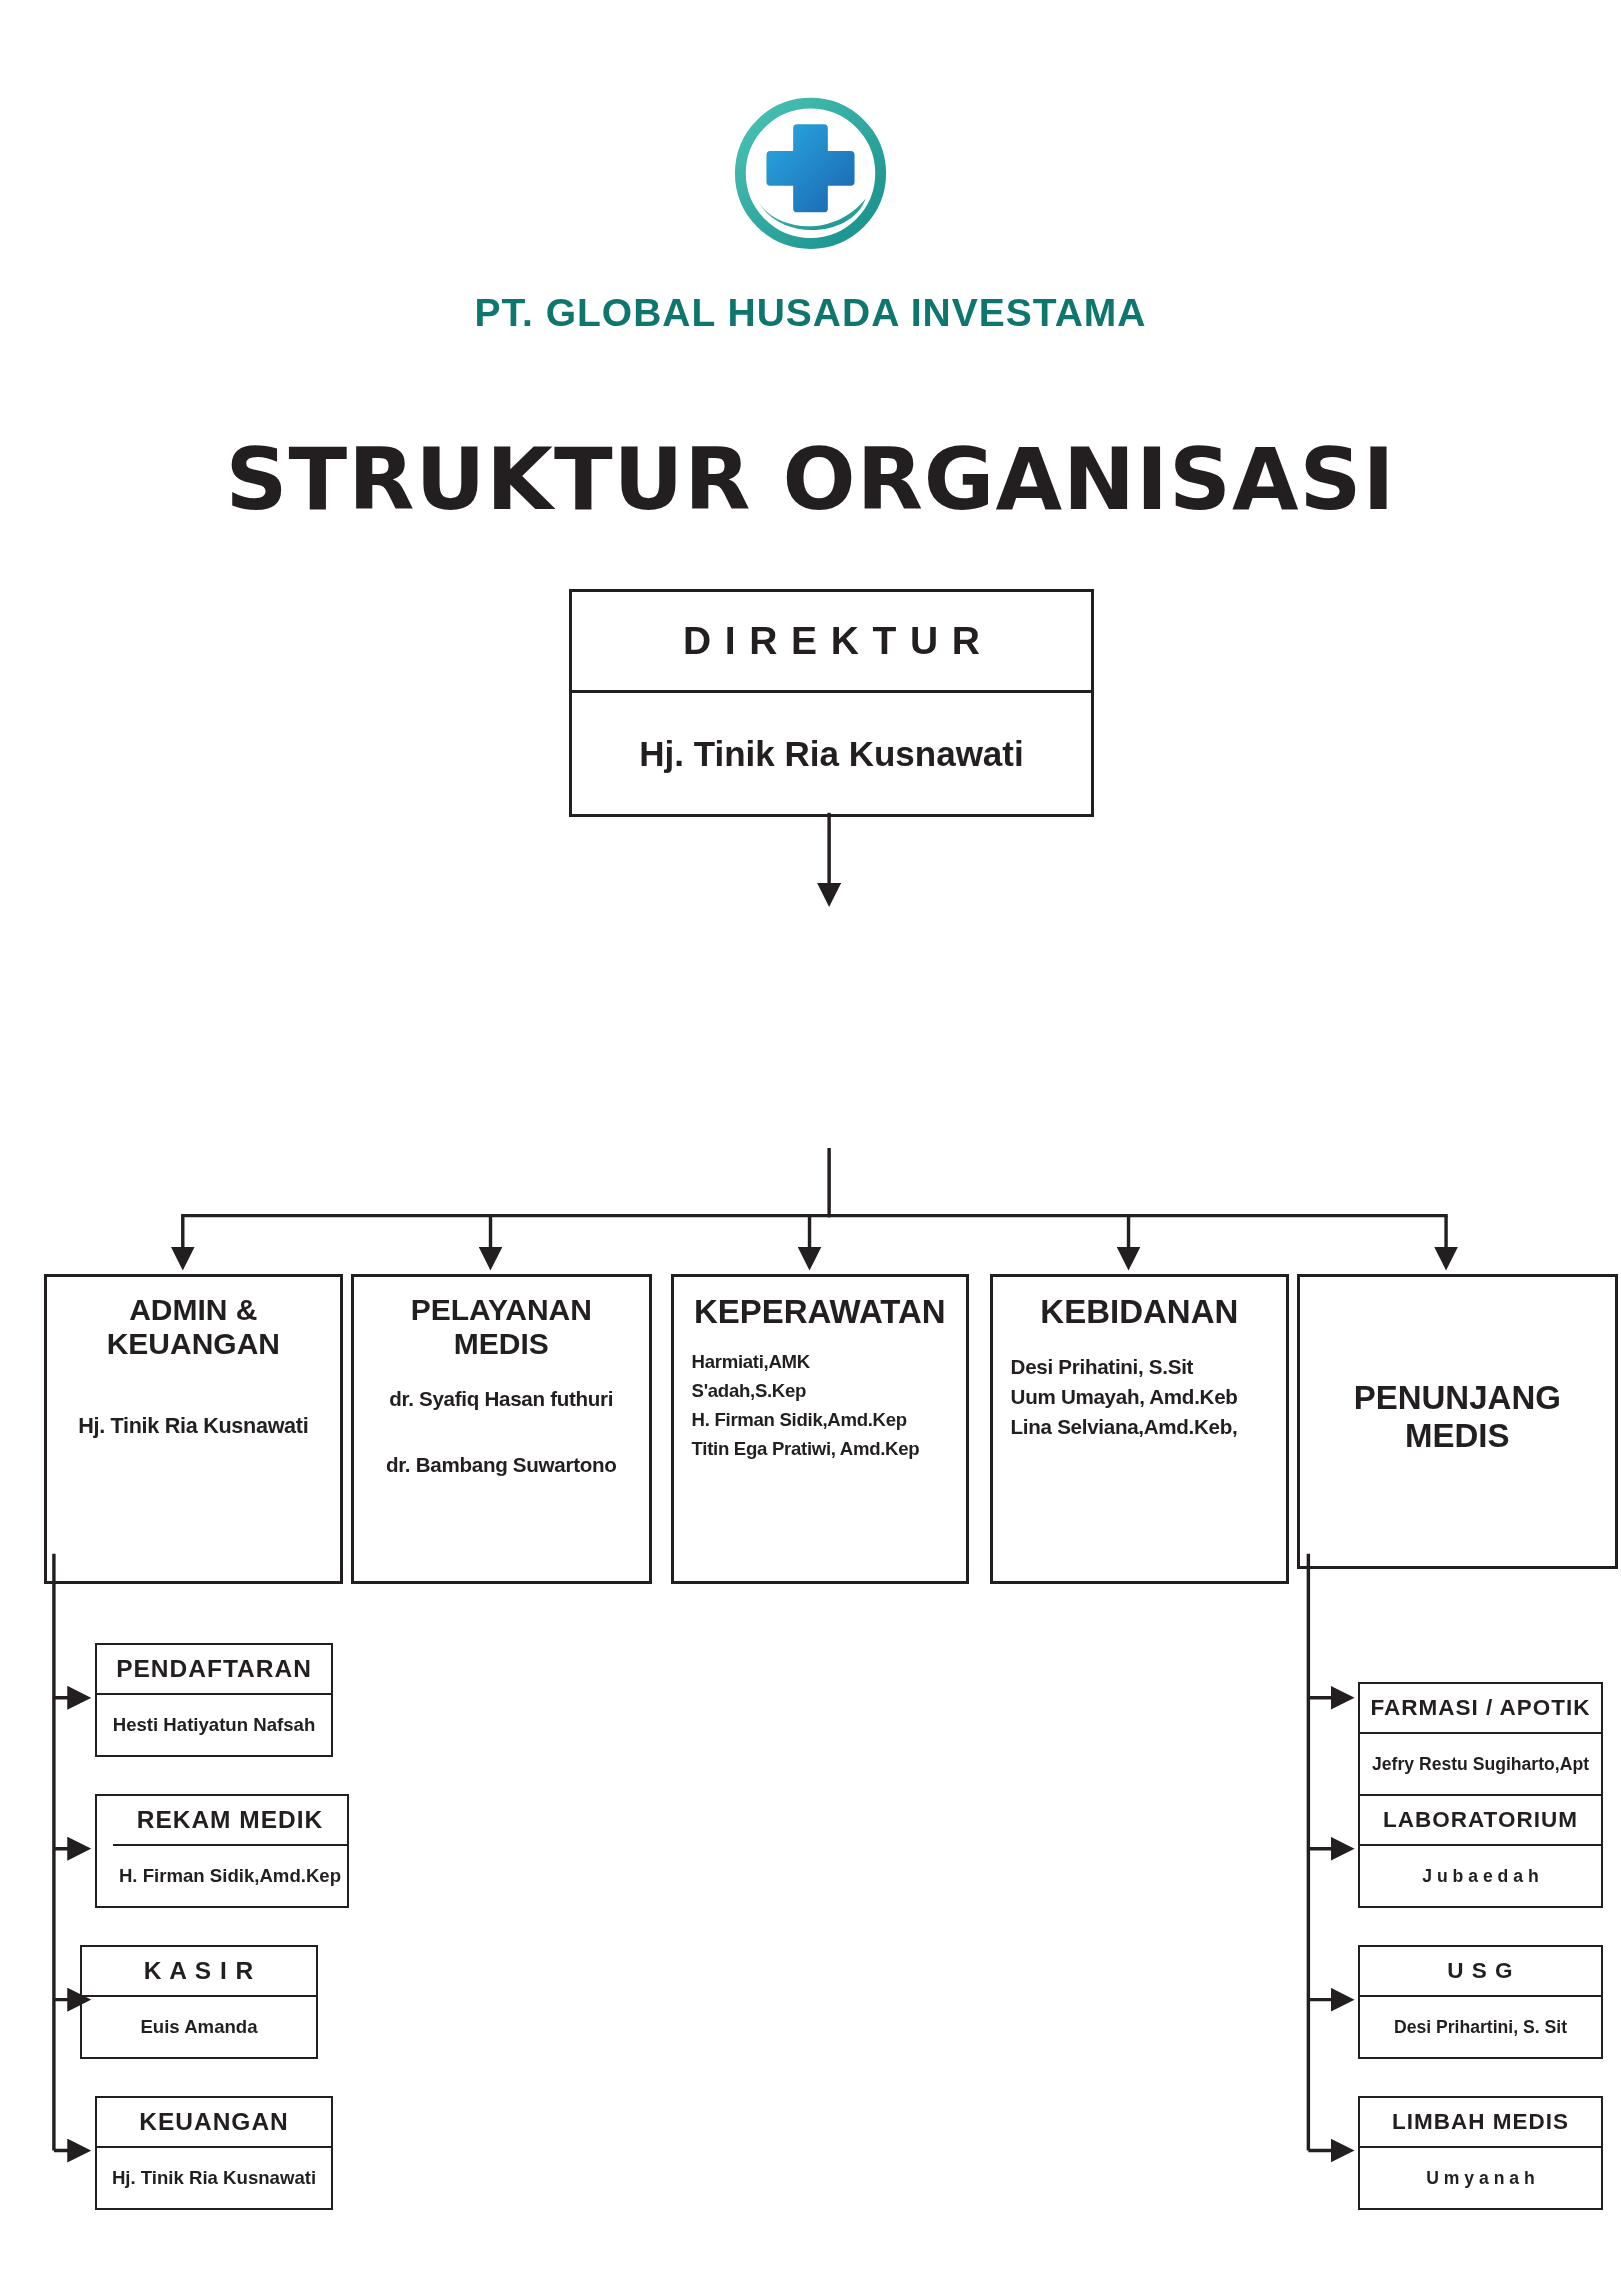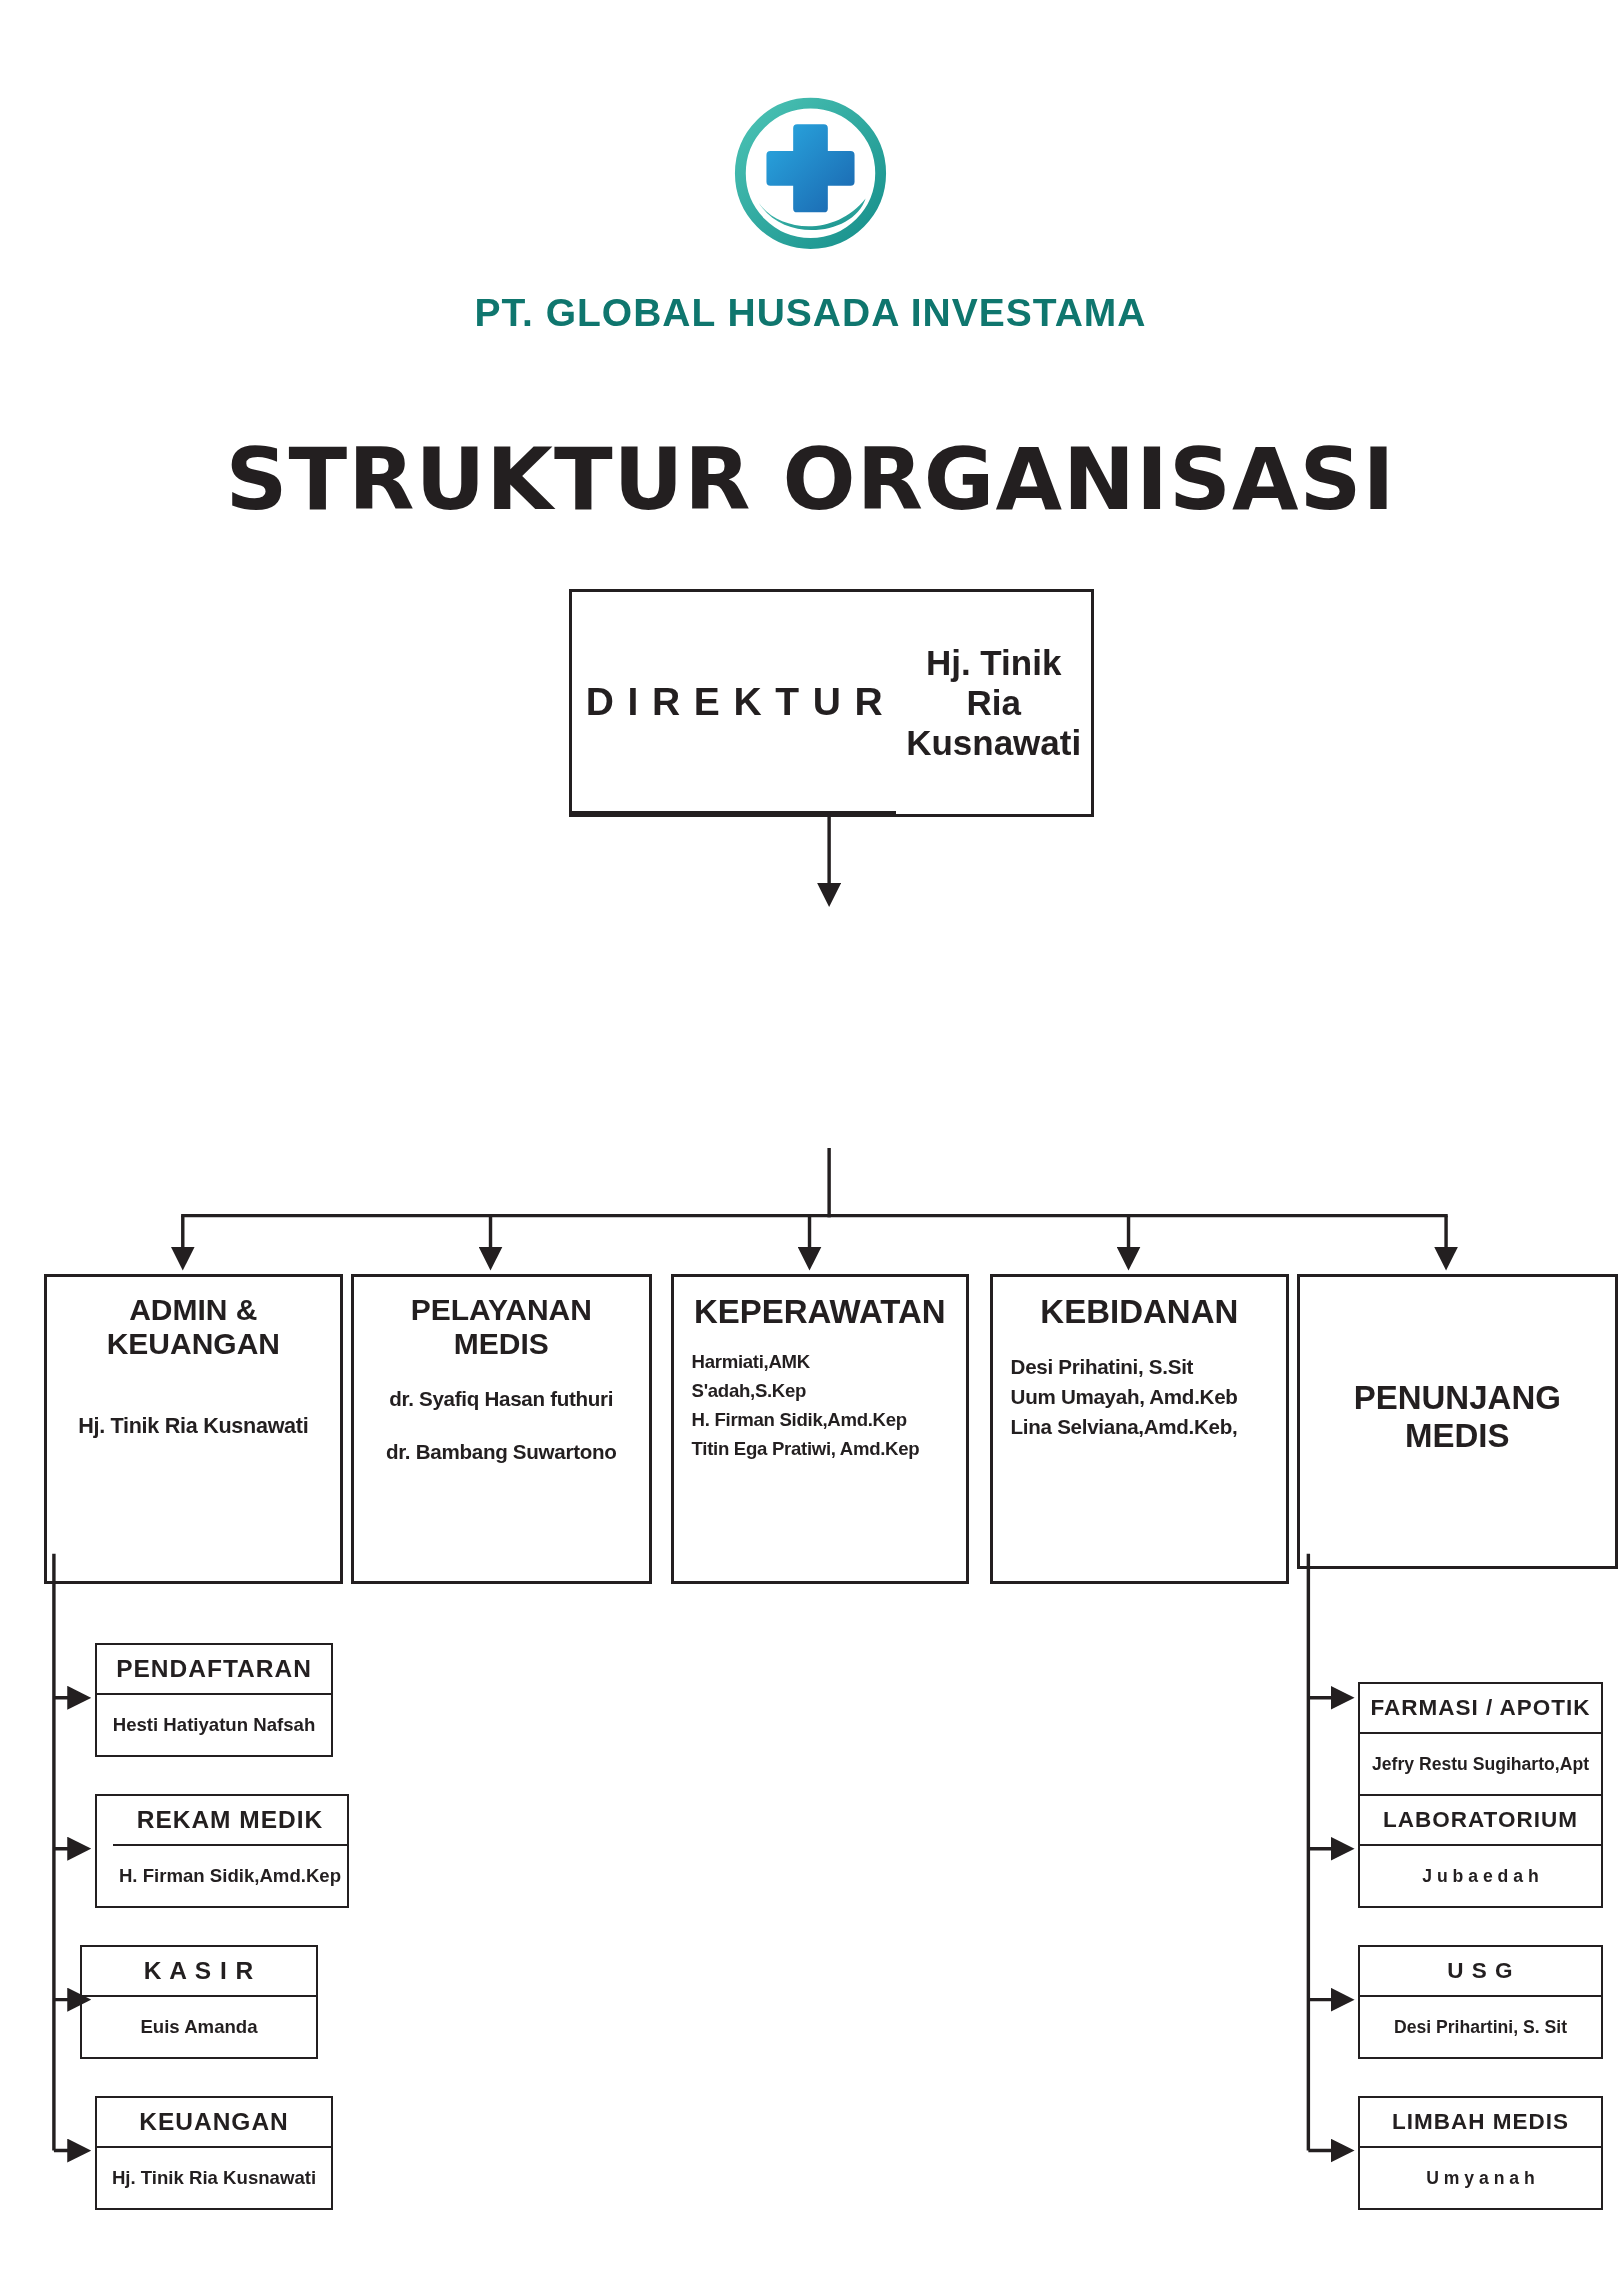--- a/index.html
+++ b/index.html
@@ -6,42 +6,42 @@
   .page{position:relative;width:1621px;height:2293px;background:#ffffff;
         font-family:"Liberation Sans",sans-serif;color:#231f20;overflow:hidden;}
   .abs{position:absolute;}
 
   .company{top:291px;left:0;width:100%;text-align:center;font-weight:bold;
            font-size:39px;letter-spacing:1px;color:#0f766e;}
   .title{top:429px;left:0;width:100%;text-align:center;font-weight:bold;
          font-family:"DejaVu Sans",sans-serif;font-size:86px;letter-spacing:1px;color:#231f20;}
 
   
-  .stackbox{border:3.9px solid #231f20;background:#fff;display:flex;}
+  .stackbox{border:3.9px solid #231f20;background:#fff;display:flex;flex-direction:column;}
   .stack-head{border-bottom:3.9px solid #231f20;display:flex;align-items:center;
               justify-content:center;font-weight:bold;}
   .stack-body{flex:1;display:flex;flex-direction:column;align-items:center;
               justify-content:center;font-weight:bold;text-align:center;}
   .direktur-head{flex:0 0 98px;font-size:39px;letter-spacing:0.35em;text-indent:0.35em;}
   .pj-head{flex:0 0 102px;font-size:41px;letter-spacing:1px;}
   .name-lg{font-size:35px;}
   .pj-name{font-size:29px;line-height:1.3;}
 
   
   .division{border:3.9px solid #231f20;background:#fff;display:flex;flex-direction:column;
             align-items:center;padding:15.7px 7.8px 9.8px;text-align:center;}
   .division-center{justify-content:center;padding-top:0;}
   .div-head{font-weight:bold;font-size:30px;line-height:1.15;}
   .head-lg{font-size:33px;}
   .members-center{display:flex;flex-direction:column;align-items:center;}
   .members-left{align-self:stretch;text-align:left;padding-left:9.8px;}
   .member{font-weight:bold;letter-spacing:-0.3px;}
   .m-admin{margin-top:51px;}
   .m-admin .member{font-size:21.6px;}
-  .m-pelayanan{margin-top:25.5px;gap:29px;}
+  .m-pelayanan{margin-top:25.5px;gap:42px;}
   .m-pelayanan .member{font-size:20.6px;}
   .m-keperawatan{margin-top:17.6px;}
   .m-keperawatan .member{font-size:18.6px;line-height:1.55;}
   .m-kebidanan{margin-top:21.6px;}
   .m-kebidanan .member{font-size:20.6px;line-height:1.45;}
 
   
   .unit{border:2.9px solid #231f20;background:#fff;display:flex;flex-direction:column;height:110px;}
   .unit-head{flex:0 0 48px;border-bottom:2.9px solid #231f20;display:flex;align-items:center;
              justify-content:center;font-weight:bold;font-size:24.5px;letter-spacing:1px;}

